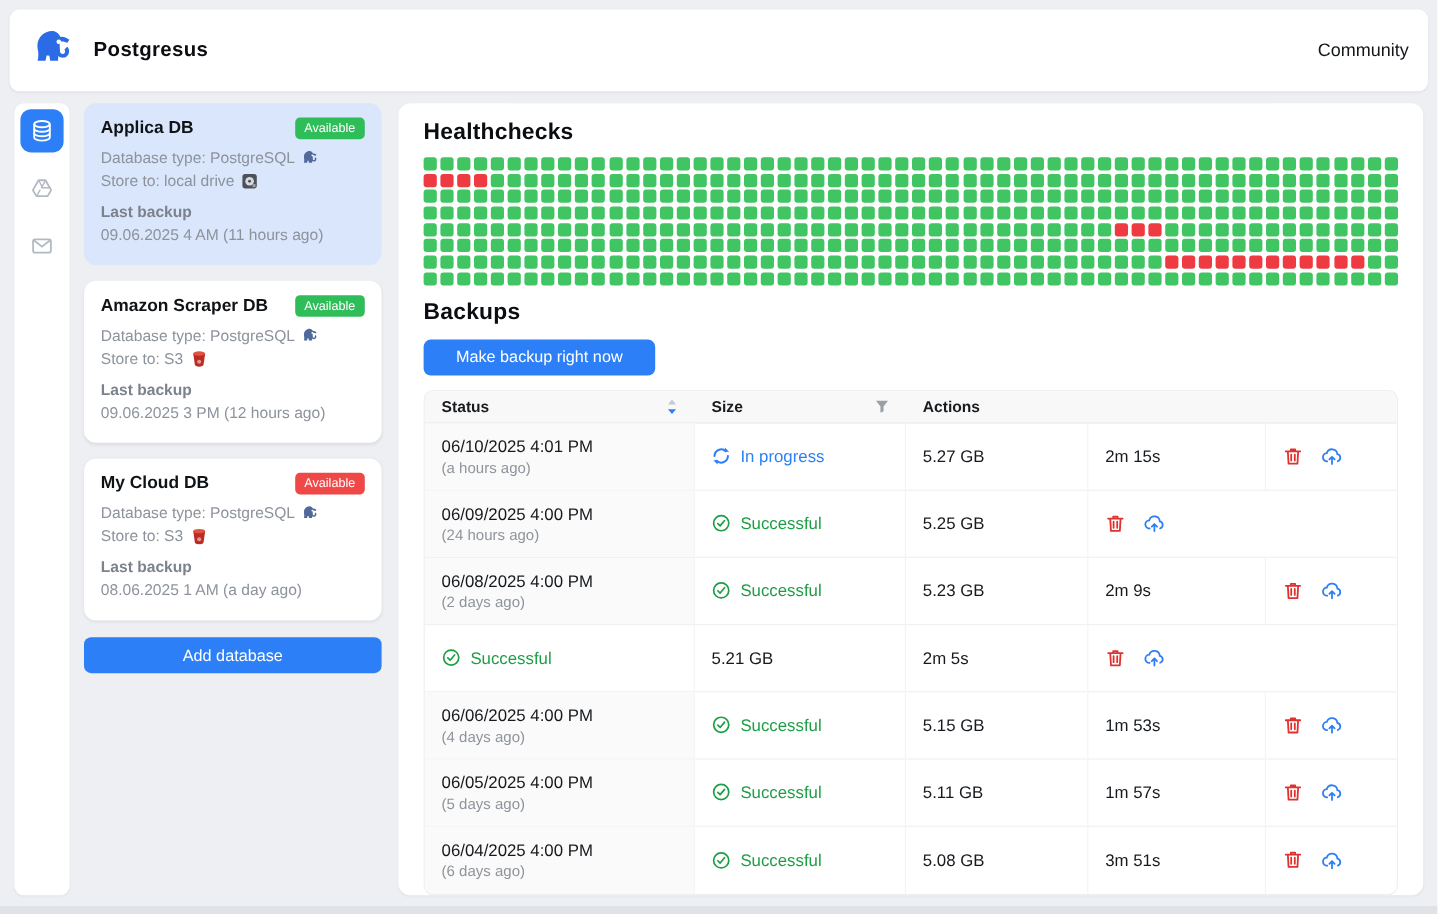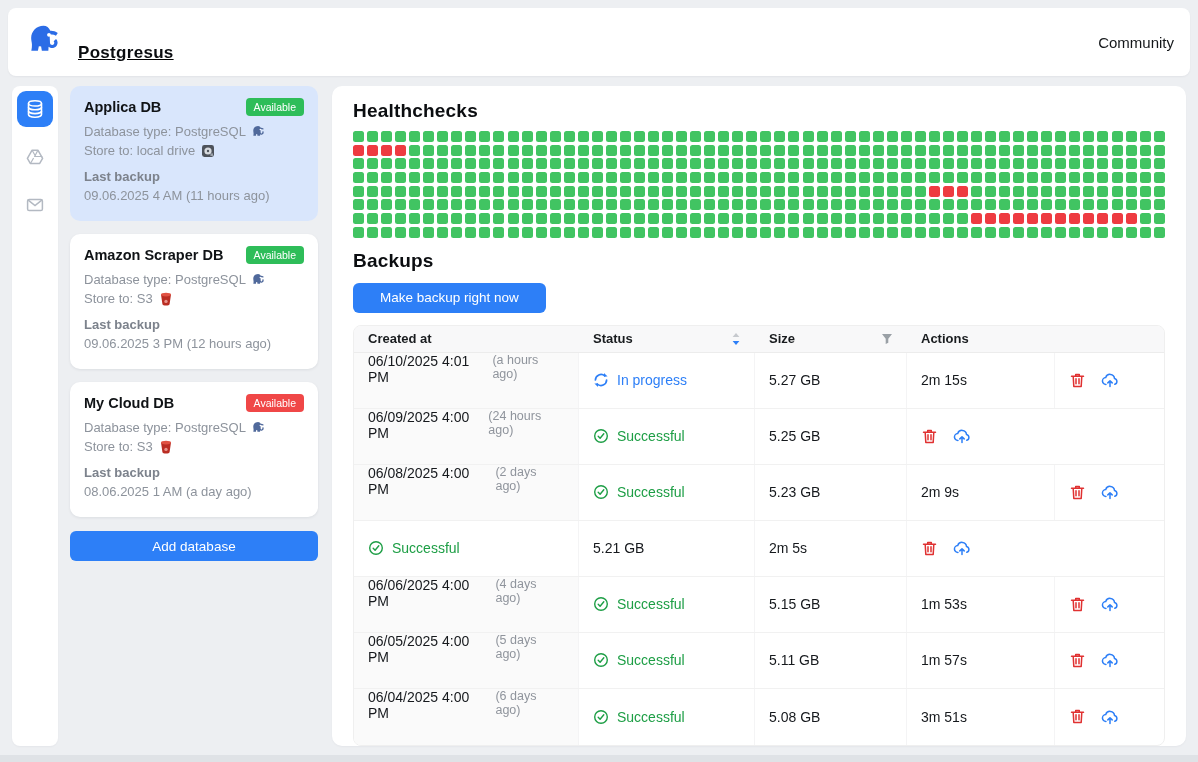--- a/index.html
+++ b/index.html
@@ -4,21 +4,21 @@
 <style>
   * { box-sizing: border-box; }
   html,body { margin:0; padding:0; }
   body { font-family:"Liberation Sans", sans-serif; }
   .page { position:relative; width:1198px; height:762px; background:#edeff2; overflow:hidden; }
 
   
   .topbar { position:absolute; left:8px; top:8px; width:1182px; height:68px; background:#fff;
             border-radius:8px; display:flex; align-items:center; justify-content:space-between;
             padding:0 16px 0 20px; box-shadow:0 1px 2px rgba(16,24,40,.05); }
-  .brand { display:flex; align-items:flex-end; gap:12px;text-decoration:underline; }
+  .brand { display:flex; align-items:center; gap:12px; }
   .brand-name { font-size:17px; font-weight:800; color:#0b0d10; letter-spacing:.3px; }
   .topbar-right { display:flex; align-items:center; gap:24px; }
   .community { font-size:15px; color:#14171a; cursor:pointer; }
   .gh { display:flex; align-items:stretch; border:1px solid #d5d8dc; border-radius:7px; overflow:hidden;
         height:30px; background:#fff; }
   .gh-star { display:flex; align-items:center; gap:7px; padding:0 11px; font-size:13.5px; color:#1c2126;
              border-right:1px solid #d5d8dc; cursor:pointer; }
   .gh-count { display:flex; align-items:center; padding:0 10px; font-size:13.5px; color:#1c2126; }
 
   
@@ -58,21 +58,21 @@
   .table { border:1px solid #efefef; border-radius:8px; overflow:hidden; }
   .thead, .trow { display:grid; grid-template-columns:225px 176px 152px 148px 1fr; }
   .thead { background:#f8f8f9; border-bottom:1px solid #ececec; height:27px; }
   .th { display:flex; align-items:center; justify-content:space-between; padding:0 14px;
         font-size:13px; font-weight:700; color:#191c1f; }
   .trow { height:56px; border-bottom:1px solid #f1f1f1; }
   .trow:last-child { border-bottom:none; }
   .td { display:flex; align-items:center; padding:0 14px; font-size:14px; color:#16191d;
         border-right:1px solid #f4f4f5; }
   .td:last-child { border-right:none; }
-  .td-created { flex-direction:row; align-items:flex-start; justify-content:center; gap:3px;
+  .td-created { flex-direction:column; align-items:flex-start; justify-content:center; gap:3px;
                 background:#fafafa; }
   .rel { font-size:12.5px; color:#8f949c; }
   .td-status { gap:8px; }
   .td-actions { gap:15px; }
   .act { display:flex; cursor:pointer; }
   .sorter, .filter { display:flex; cursor:pointer; }
 
   .hscroll { position:absolute; left:0; bottom:0; width:100%; height:7px; background:#dfe2e6; }
 </style>
 </head>
@@ -672,23 +672,20 @@
         <span class="hc" style="background: rgb(65, 196, 98);"></span>
         <span class="hc" style="background: rgb(65, 196, 98);"></span>
       </div>
 
     <h2 class="sec-title">Backups</h2>
     <button class="btn-primary make-backup">Make backup right now</button>
 
     <div class="table">
       <div class="thead" id="thead">
           <div class="th">
-            <span>Created at</span>
-          </div>
-          <div class="th">
             <span>Status</span>
             <span class="sorter">
               <svg width="10" height="14" viewBox="0 0 10 14">
                 <path d="M5 1 8.4 5H1.6z" fill="#c6c9ce"></path>
                 <path d="M5 13 1.6 9h6.8z" fill="#2d7ff7"></path>
               </svg>
             </span>
           </div>
           <div class="th">
             <span>Size</span>

